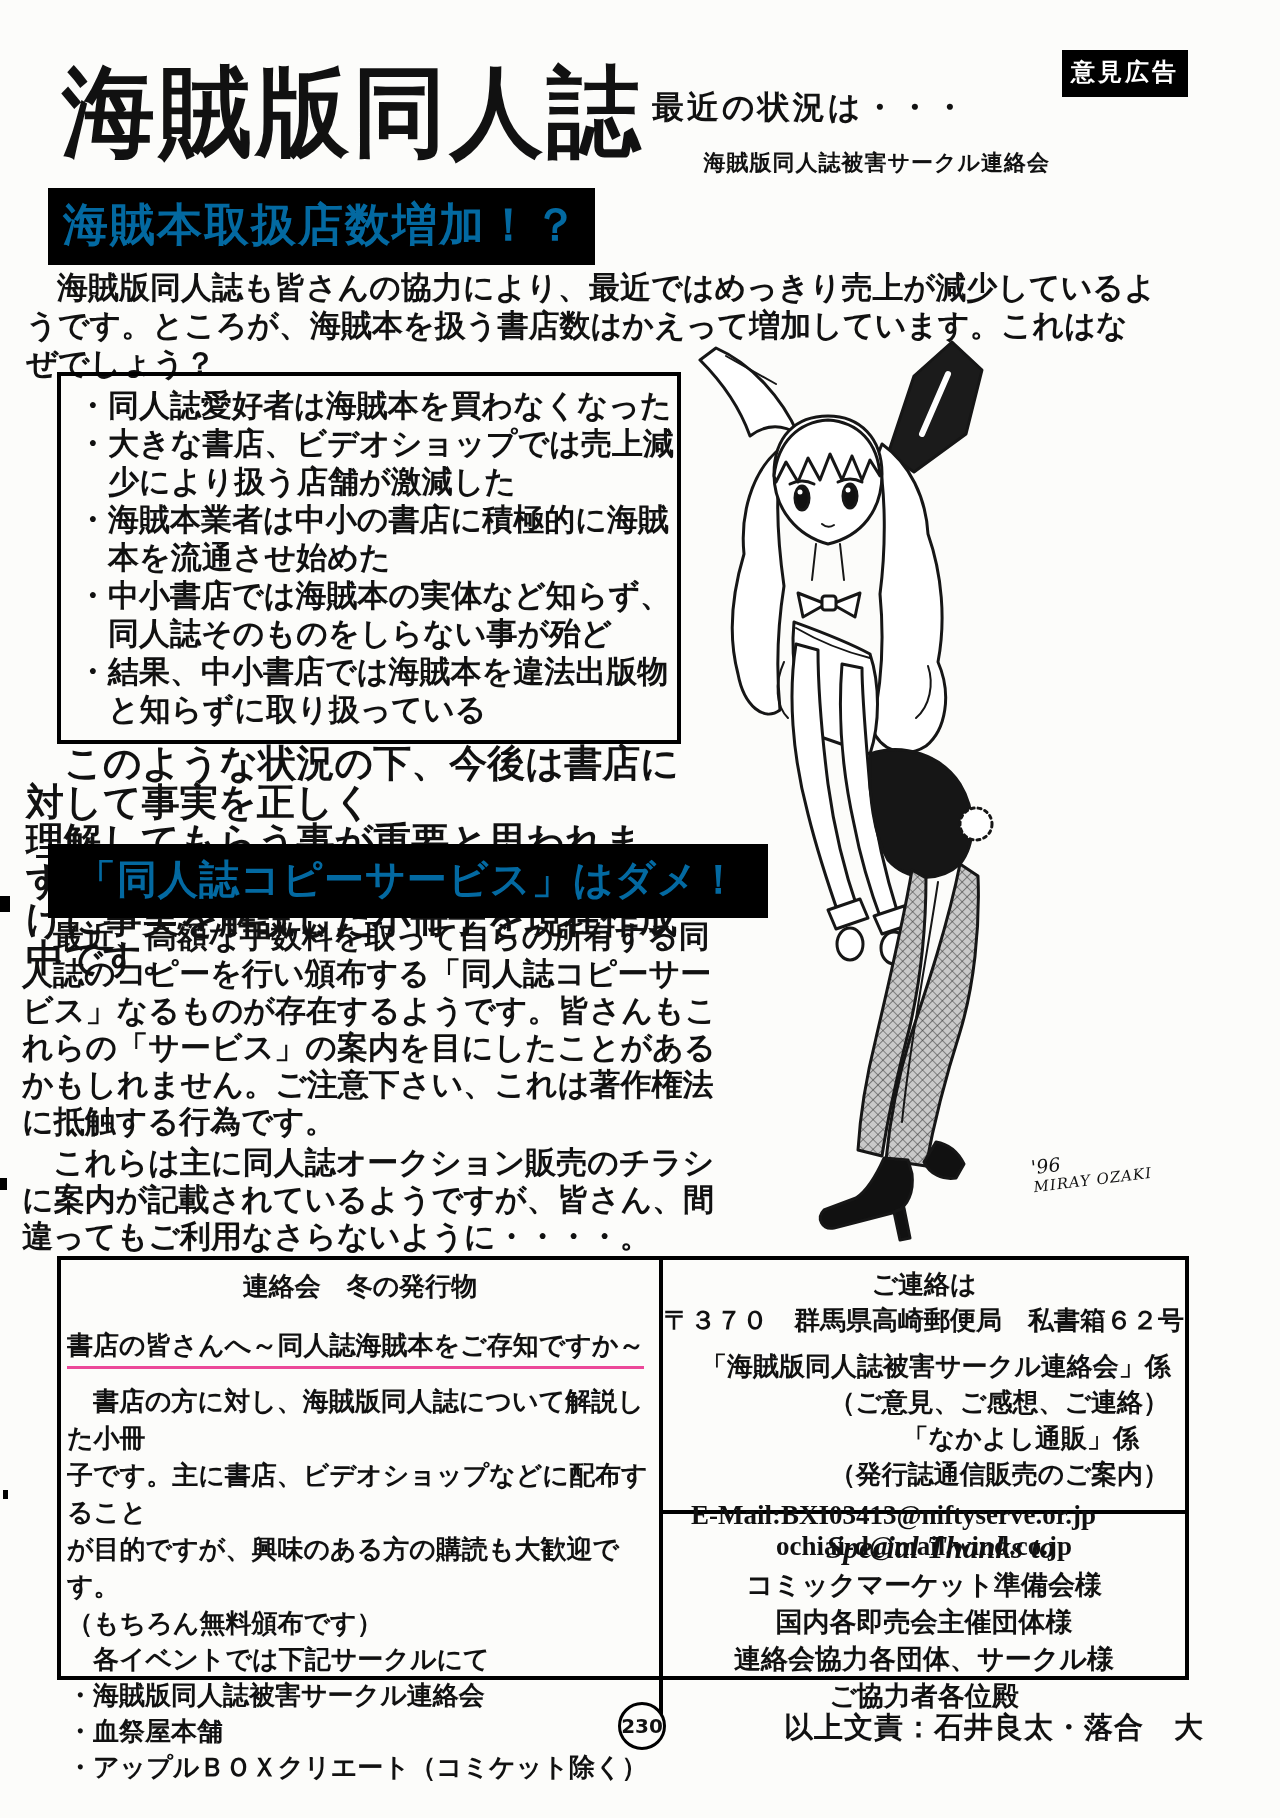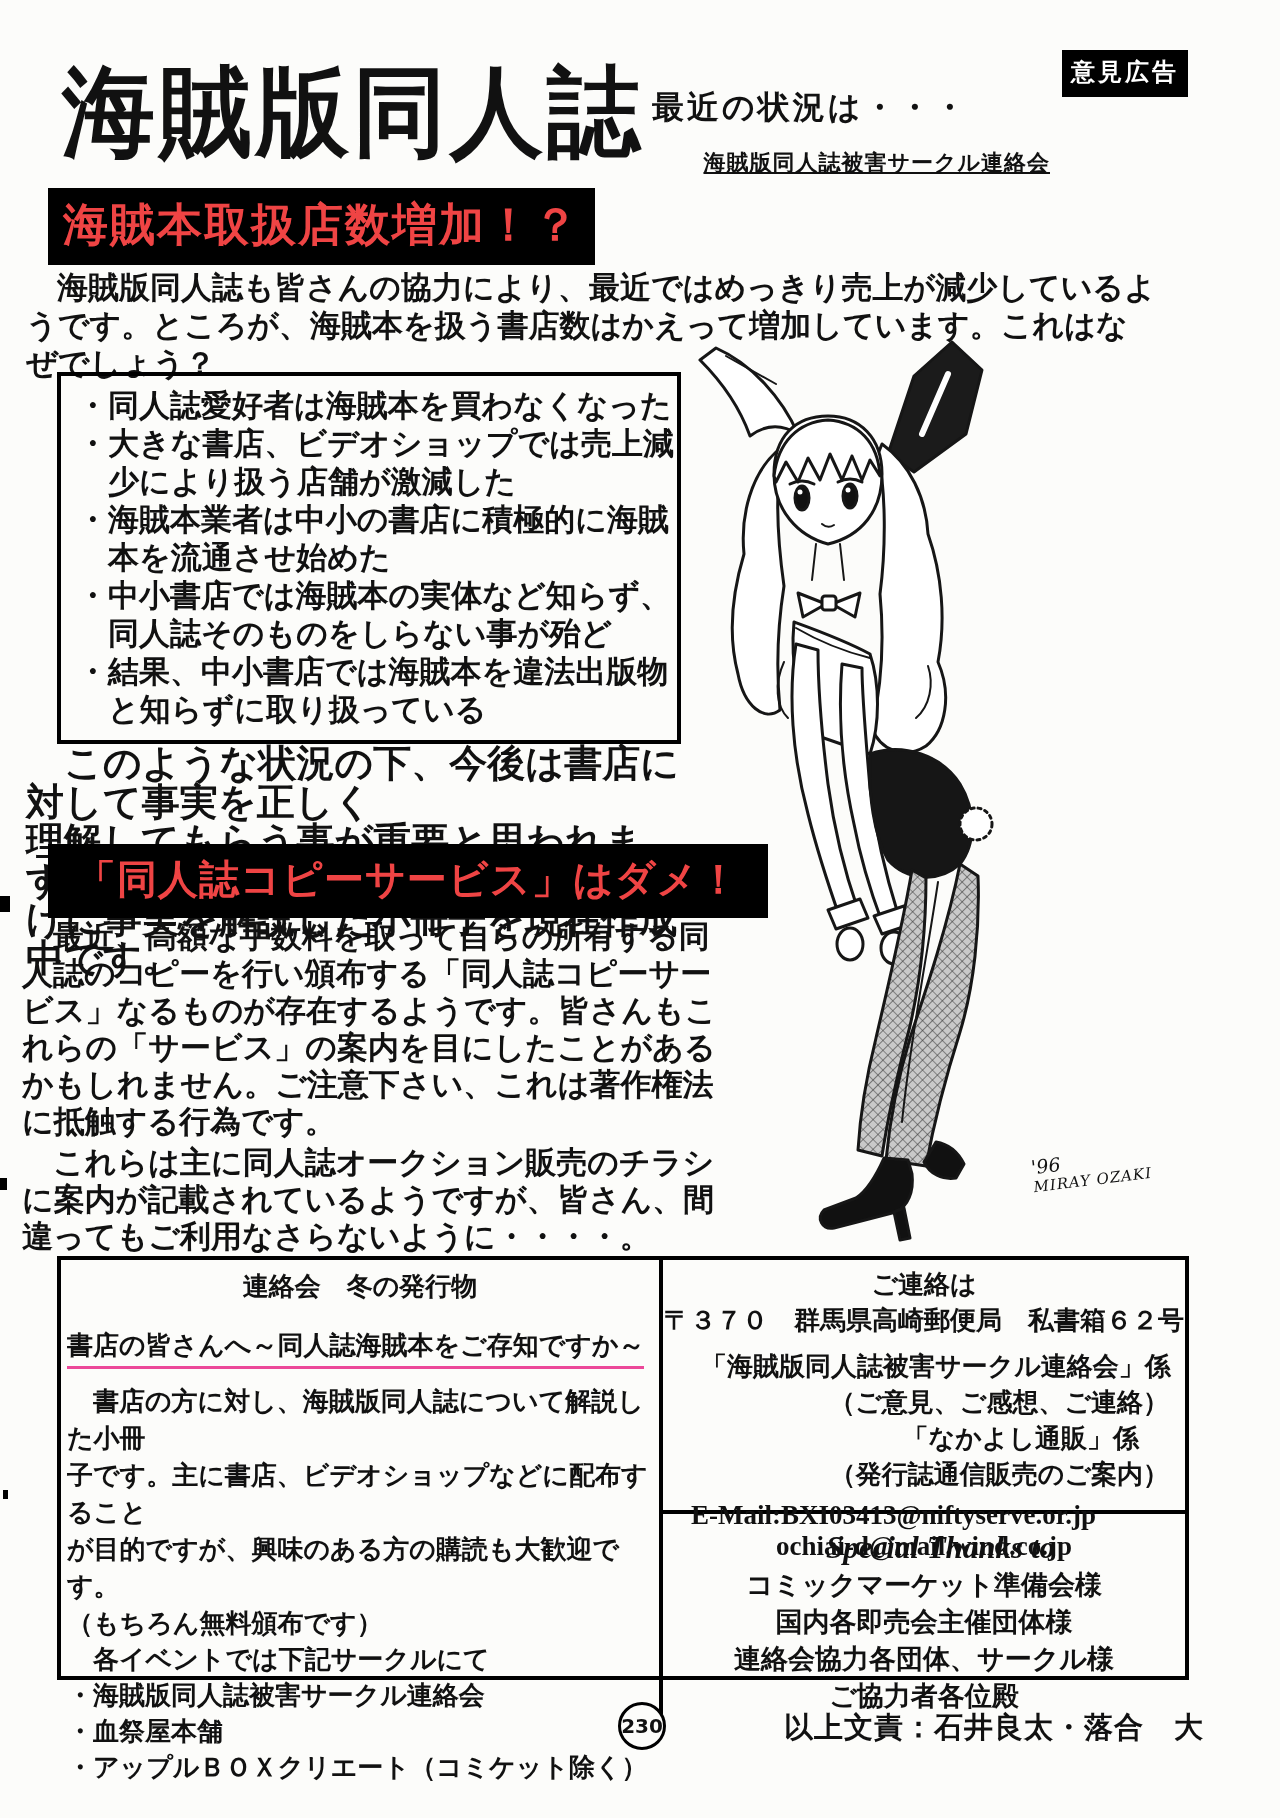--- a/index.html
+++ b/index.html
@@ -6,21 +6,21 @@
   .page{position:relative;width:1280px;height:1818px;background:#fcfcfa;margin:0 auto;
         font-family:"DejaVu Sans","Liberation Sans",sans-serif;color:#111;overflow:hidden;}
   .abs{position:absolute;}
   .pre{white-space:pre-line;}
   .title{font-family:"DejaVu Serif","Liberation Serif",serif;font-weight:700;font-size:93px;
          letter-spacing:4px;transform:scaleY(1.06);transform-origin:top left;}
   .subtitle{font-size:32px;font-weight:700;letter-spacing:3px;}
   .badge{background:#000;color:#fff;font-size:24px;font-weight:700;letter-spacing:3px;
          padding:6px 9px 9px;}
   .orgline{font-size:22px;font-weight:600;letter-spacing:1px;}
-  .blackbar{background:#000;color:#ef4444;font-weight:700;display:inline-block;}
+  .blackbar{background:#000;color:#0369a1;font-weight:700;display:inline-block;}
   .bar1{font-size:45px;padding:7px 15px 10px;letter-spacing:2px;}
   .bar2{font-size:40px;padding:8px 28px 11px;letter-spacing:1px;}
   .body{font-weight:600;}
   .intro{font-size:31px;line-height:38px;width:1240px;}
   .bulletbox{width:600px;border:4px solid #000;padding:10px 0 12px 16px;
              font-size:31px;line-height:38px;}
   .bullet{padding-left:1em;text-indent:-1em;white-space:pre-line;font-weight:600;}
   .conclusion{font-size:38px;line-height:39px;width:660px;}
   .para{font-size:31px;line-height:37px;width:700px;}
   .infobox{width:1124px;height:416px;border:4px solid #000;display:grid;
@@ -52,21 +52,21 @@
   .artifact{background:#000;}
 </style>
 </head>
 <body>
 
 <div class="page">
 
   <div class="abs title" style="left:62px;top:46px;">海賊版同人誌</div>
   <div class="abs subtitle" style="left:652px;top:86px;">最近の状況は・・・</div>
   <div class="abs badge" style="left:1062px;top:50px;">意見広告</div>
-  <div class="abs orgline" style="left:690px;top:148px;width:360px;text-align:right;text-decoration:underline;">海賊版同人誌被害サークル連絡会</div>
+  <div class="abs orgline" style="left:690px;top:148px;width:360px;text-align:right;">海賊版同人誌被害サークル連絡会</div>
 
   <div class="abs blackbar bar1" style="left:48px;top:188px;">海賊本取扱店数増加！？</div>
   <div class="abs body pre intro" style="left:26px;top:268px;">　海賊版同人誌も皆さんの協力により、最近ではめっきり売上が減少しているよ
 うです。ところが、海賊本を扱う書店数はかえって増加しています。これはな
 ぜでしょう？</div>
 
   <div class="abs bulletbox" style="left:57px;top:372px;">
 
   <div class="bullet">・同人誌愛好者は海賊本を買わなくなった</div>
       <div class="bullet">・大きな書店、ビデオショップでは売上減

